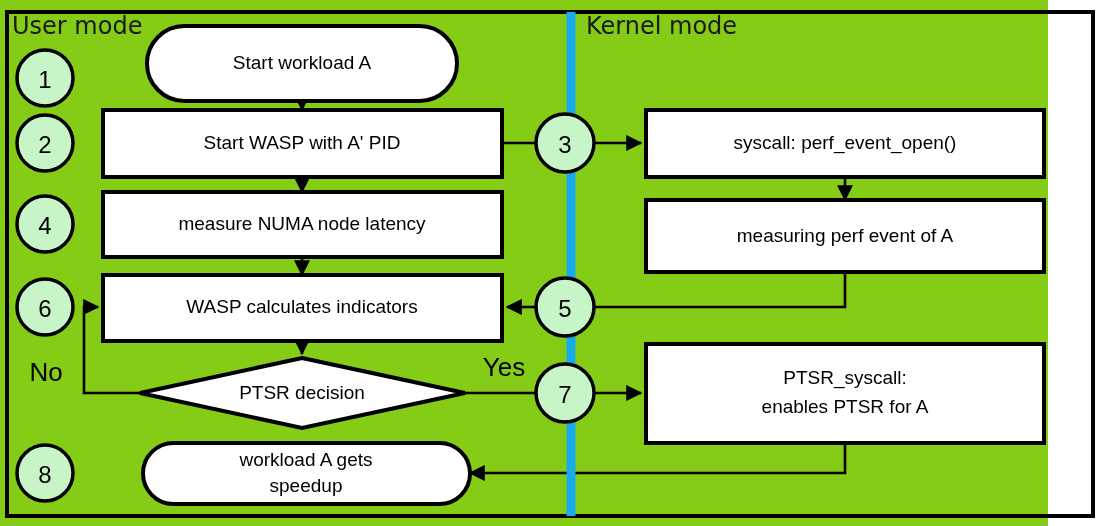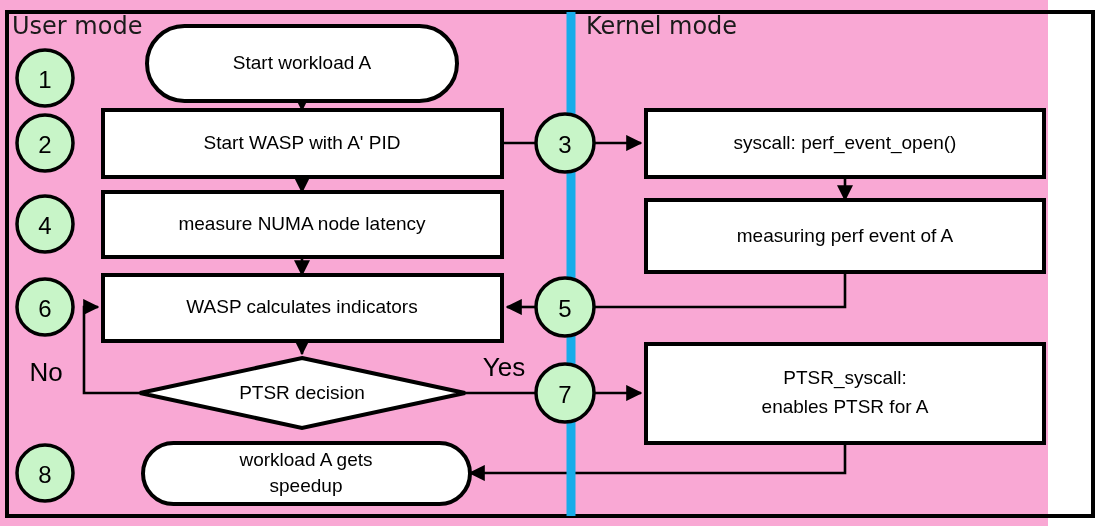--- a/index.html
+++ b/index.html
@@ -1,17 +1,17 @@
 <!DOCTYPE html>
 <html><head>
 <meta charset="utf-8">
 <style>
   html,body{margin:0;padding:0;background:#ffffff;}
   body{width:1100px;height:526px;overflow:hidden;font-family:"Liberation Sans",sans-serif;}
-  #stage{position:relative;width:1048px;height:526px;background:#f9a8d4;}
+  #stage{position:relative;width:1048px;height:526px;background:#84cc16;}
   svg#diagram{position:absolute;left:0;top:0;width:1100px;height:526px;display:block;}
   .node-text{font-family:"Liberation Sans",sans-serif;font-size:19px;fill:#000000;
              text-anchor:middle;dominant-baseline:middle;}
   .mode-text{font-family:"DejaVu Sans",sans-serif;font-size:24px;fill:#1a1a1a;
              text-anchor:start;dominant-baseline:hanging;}
   .branch-text{font-family:"Liberation Sans",sans-serif;font-size:26px;fill:#000000;
                text-anchor:middle;dominant-baseline:middle;}
   .step-num{font-family:"Liberation Sans",sans-serif;font-size:24px;fill:#000000;
             text-anchor:middle;dominant-baseline:central;}
   .shape{fill:#ffffff;stroke:#000000;stroke-width:4;}

